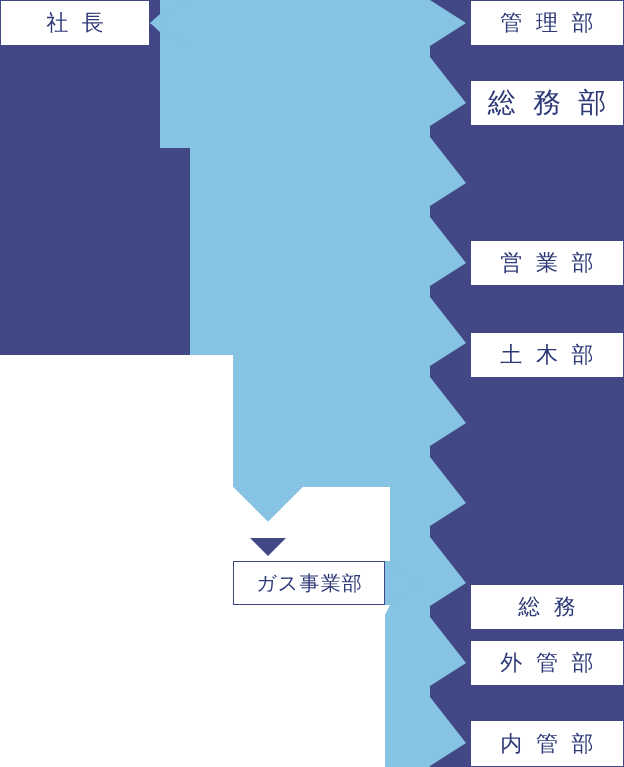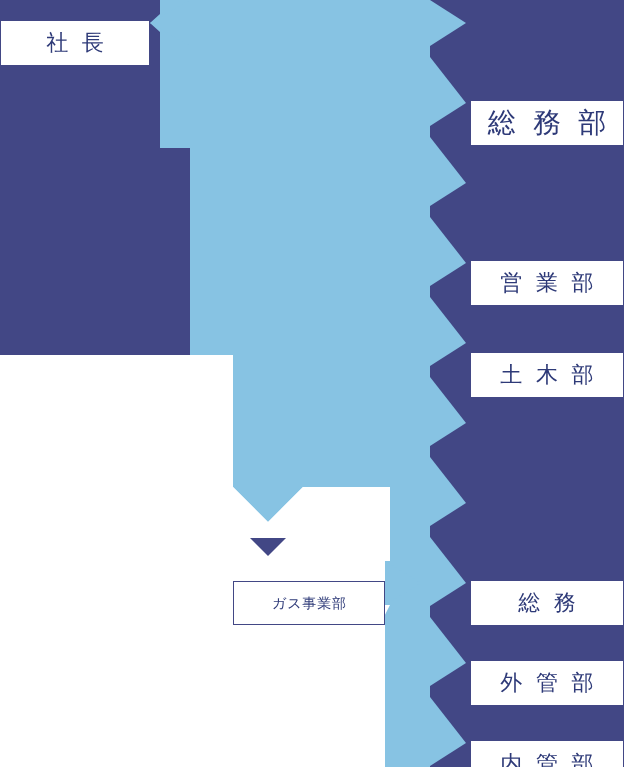--- a/index.html
+++ b/index.html
@@ -28,21 +28,20 @@
     border: 1px solid #424785;
     box-sizing: border-box;
     display: flex;
     align-items: center;
     justify-content: center;
     color: #2e3a78;
     letter-spacing: 0.62em;
     text-indent: 0.62em;
     white-space: nowrap;
     font-weight: 400;
-    margin-top: 20px;
   }
   .node-box.compact {
     letter-spacing: 0.06em;
     text-indent: 0.06em;
   }
   .node-label {
     display: block;
     line-height: 1;
   }
 </style>
@@ -113,40 +112,43 @@
 
     <path d="M 385 561 L 421 583 L 385 605 Z" fill="#87c3e3"></path>
 
     <path d="M 250 538 L 268 556 L 286 538 Z" fill="#424785"></path>
   </svg>
 
   <div class="node-box" style="left:0px; top:0px; width:150px; height:46px; font-size:22px;">
     <span class="node-label">社長</span>
   </div>
 
+  <div class="node-box" style="left:470px; top:0px; width:154px; height:46px; font-size:22px;">
+    <span class="node-label">管理部</span>
+  </div>
 
   <div class="node-box" style="left:470px; top:80px; width:154px; height:46px; font-size:28px;">
     <span class="node-label">総務部</span>
   </div>
 
 
   <div class="node-box" style="left:470px; top:240px; width:154px; height:46px; font-size:22px;">
     <span class="node-label">営業部</span>
   </div>
 
   <div class="node-box" style="left:470px; top:332px; width:154px; height:46px; font-size:22px;">
     <span class="node-label">土木部</span>
   </div>
 
 
-  <div class="node-box compact" style="left:233px; top:561px; width:152px; height:44px; font-size:14px;">
+  <div class="node-box compact" style="left:233px; top:561px; width:152px; height:44px; font-size:20px;">
     <span class="node-label">ガス事業部</span>
   </div>
 
-  <div class="node-box" style="left:470px; top:560px; width:154px; height:46px; font-size:22px;">
+  <div class="node-box" style="left:470px; top:584px; width:154px; height:46px; font-size:22px;">
     <span class="node-label">総務</span>
   </div>
 
   <div class="node-box" style="left:470px; top:640px; width:154px; height:46px; font-size:22px;text-align:center;">
     <span class="node-label">外管部</span>
   </div>
 
   <div class="node-box" style="left:470px; top:720px; width:154px; height:47px; font-size:22px;">
     <span class="node-label">内管部</span>
   </div>

